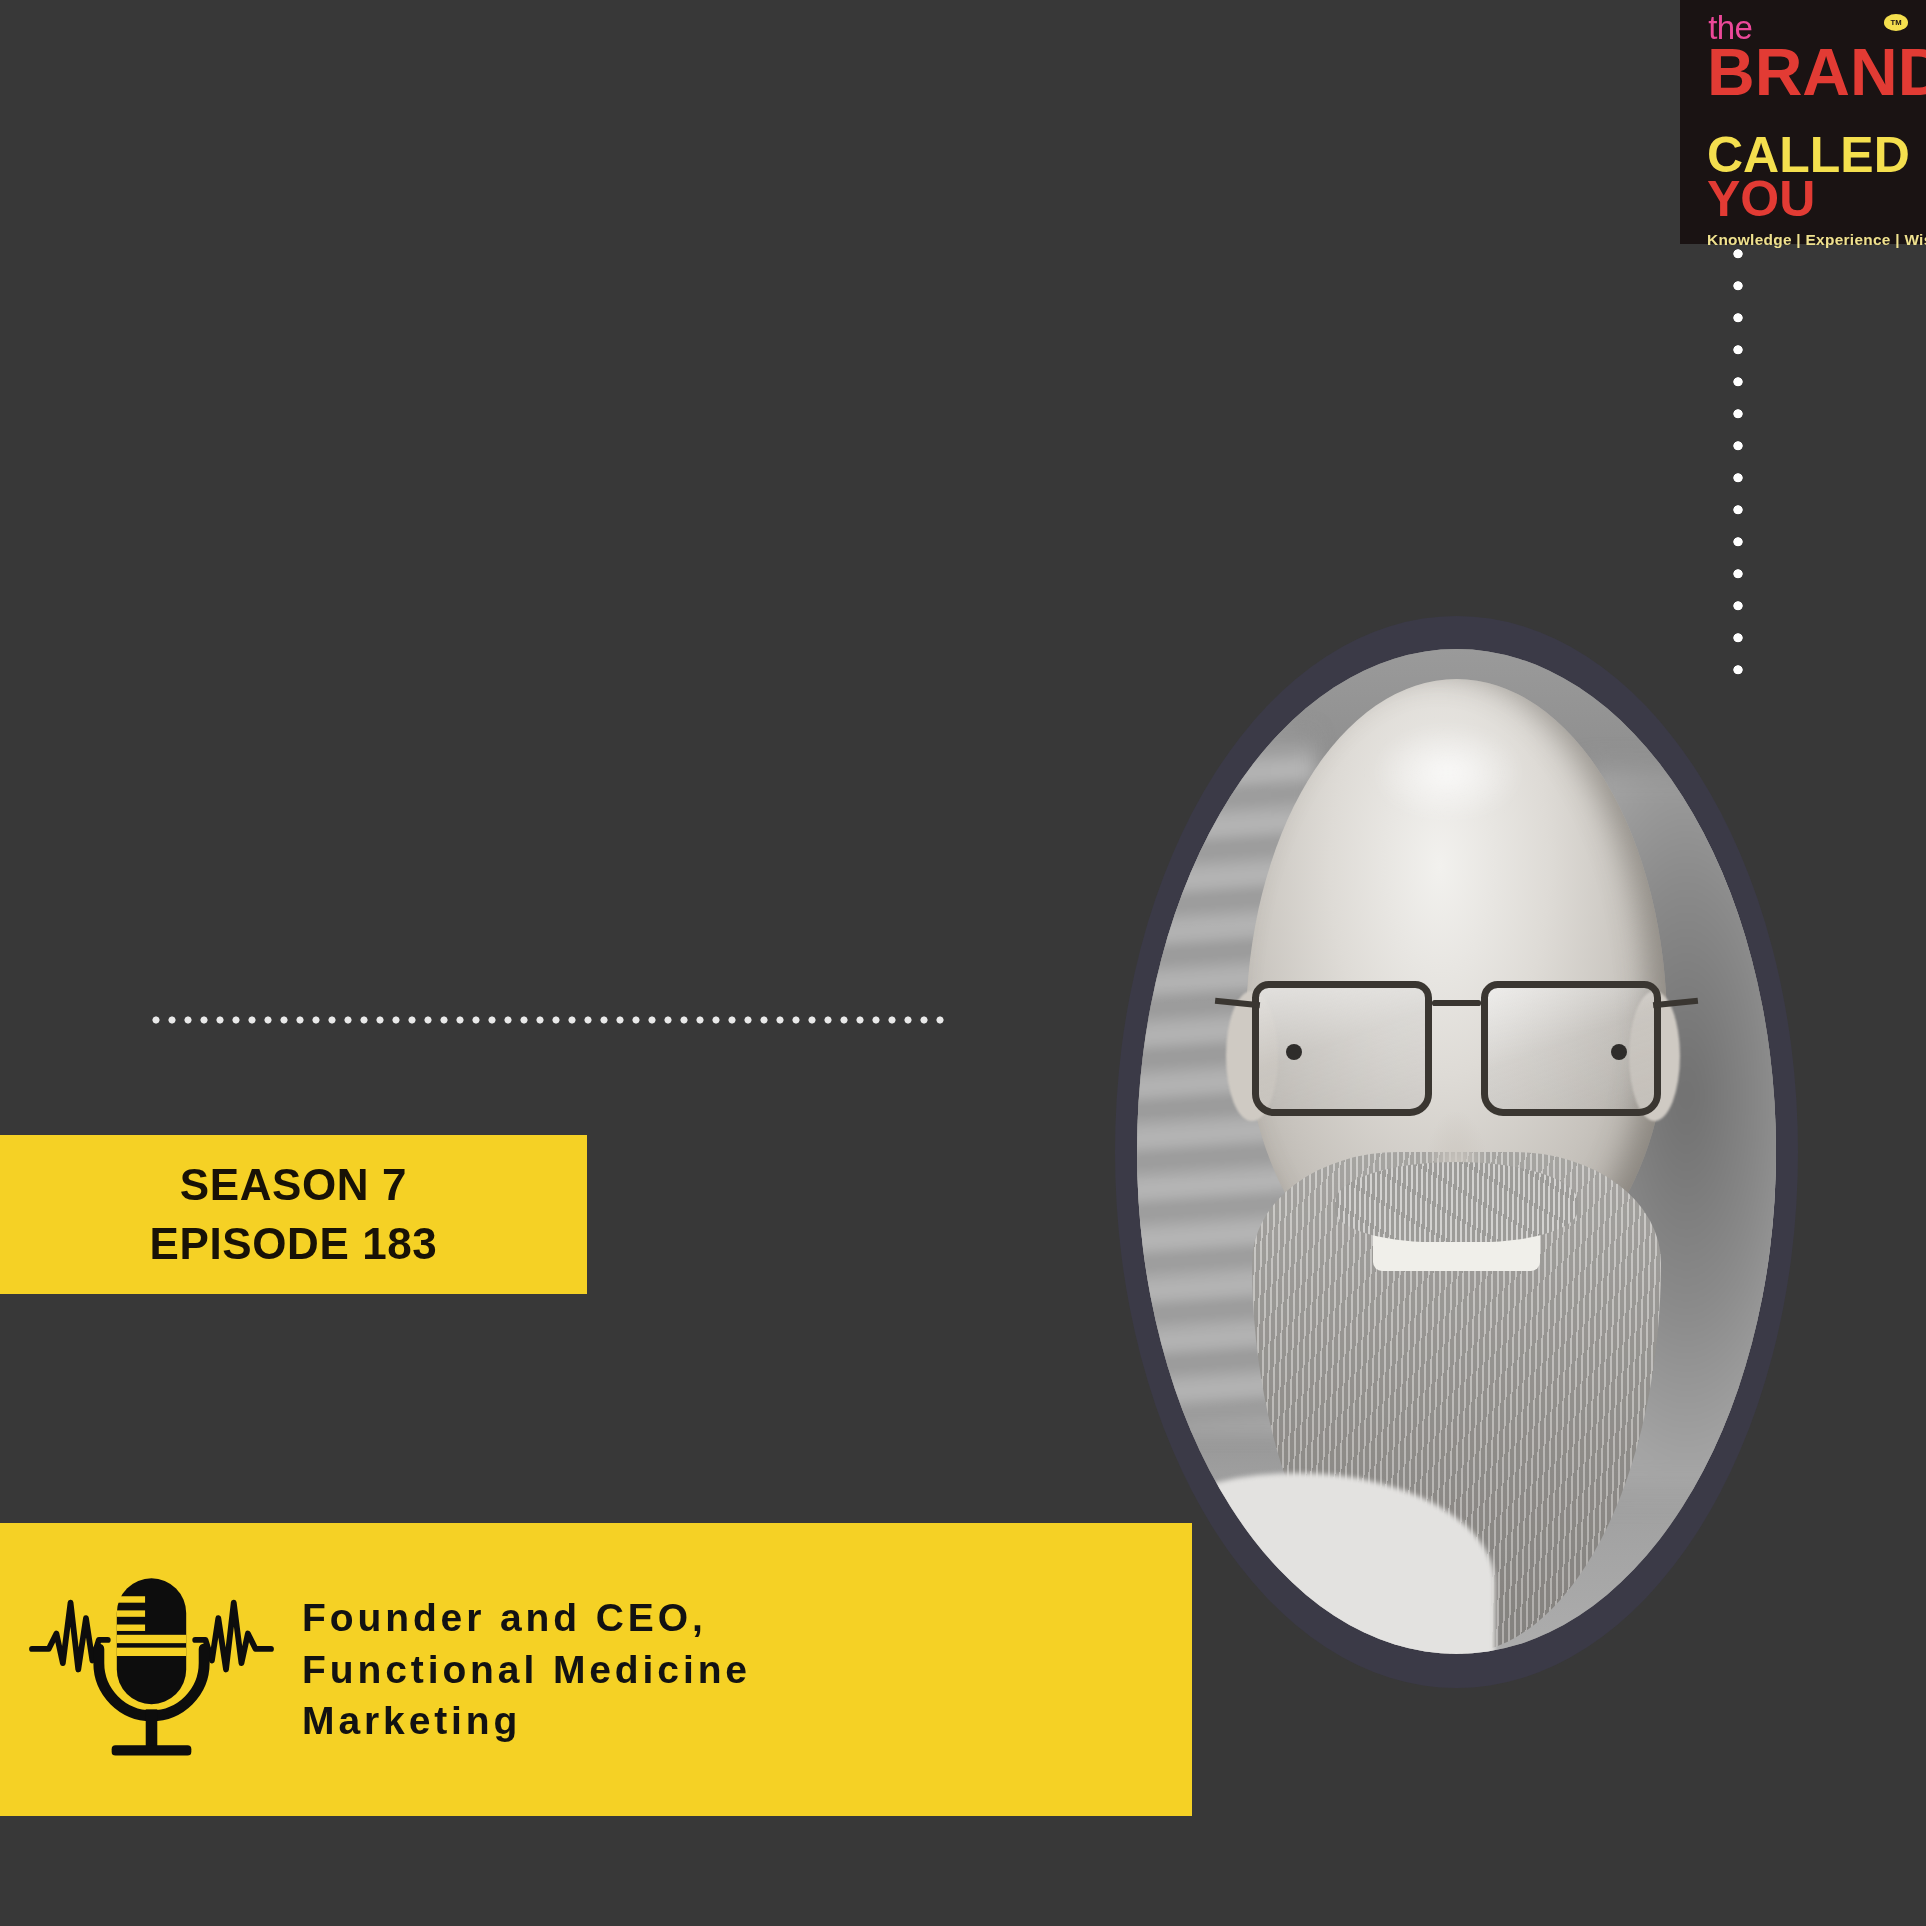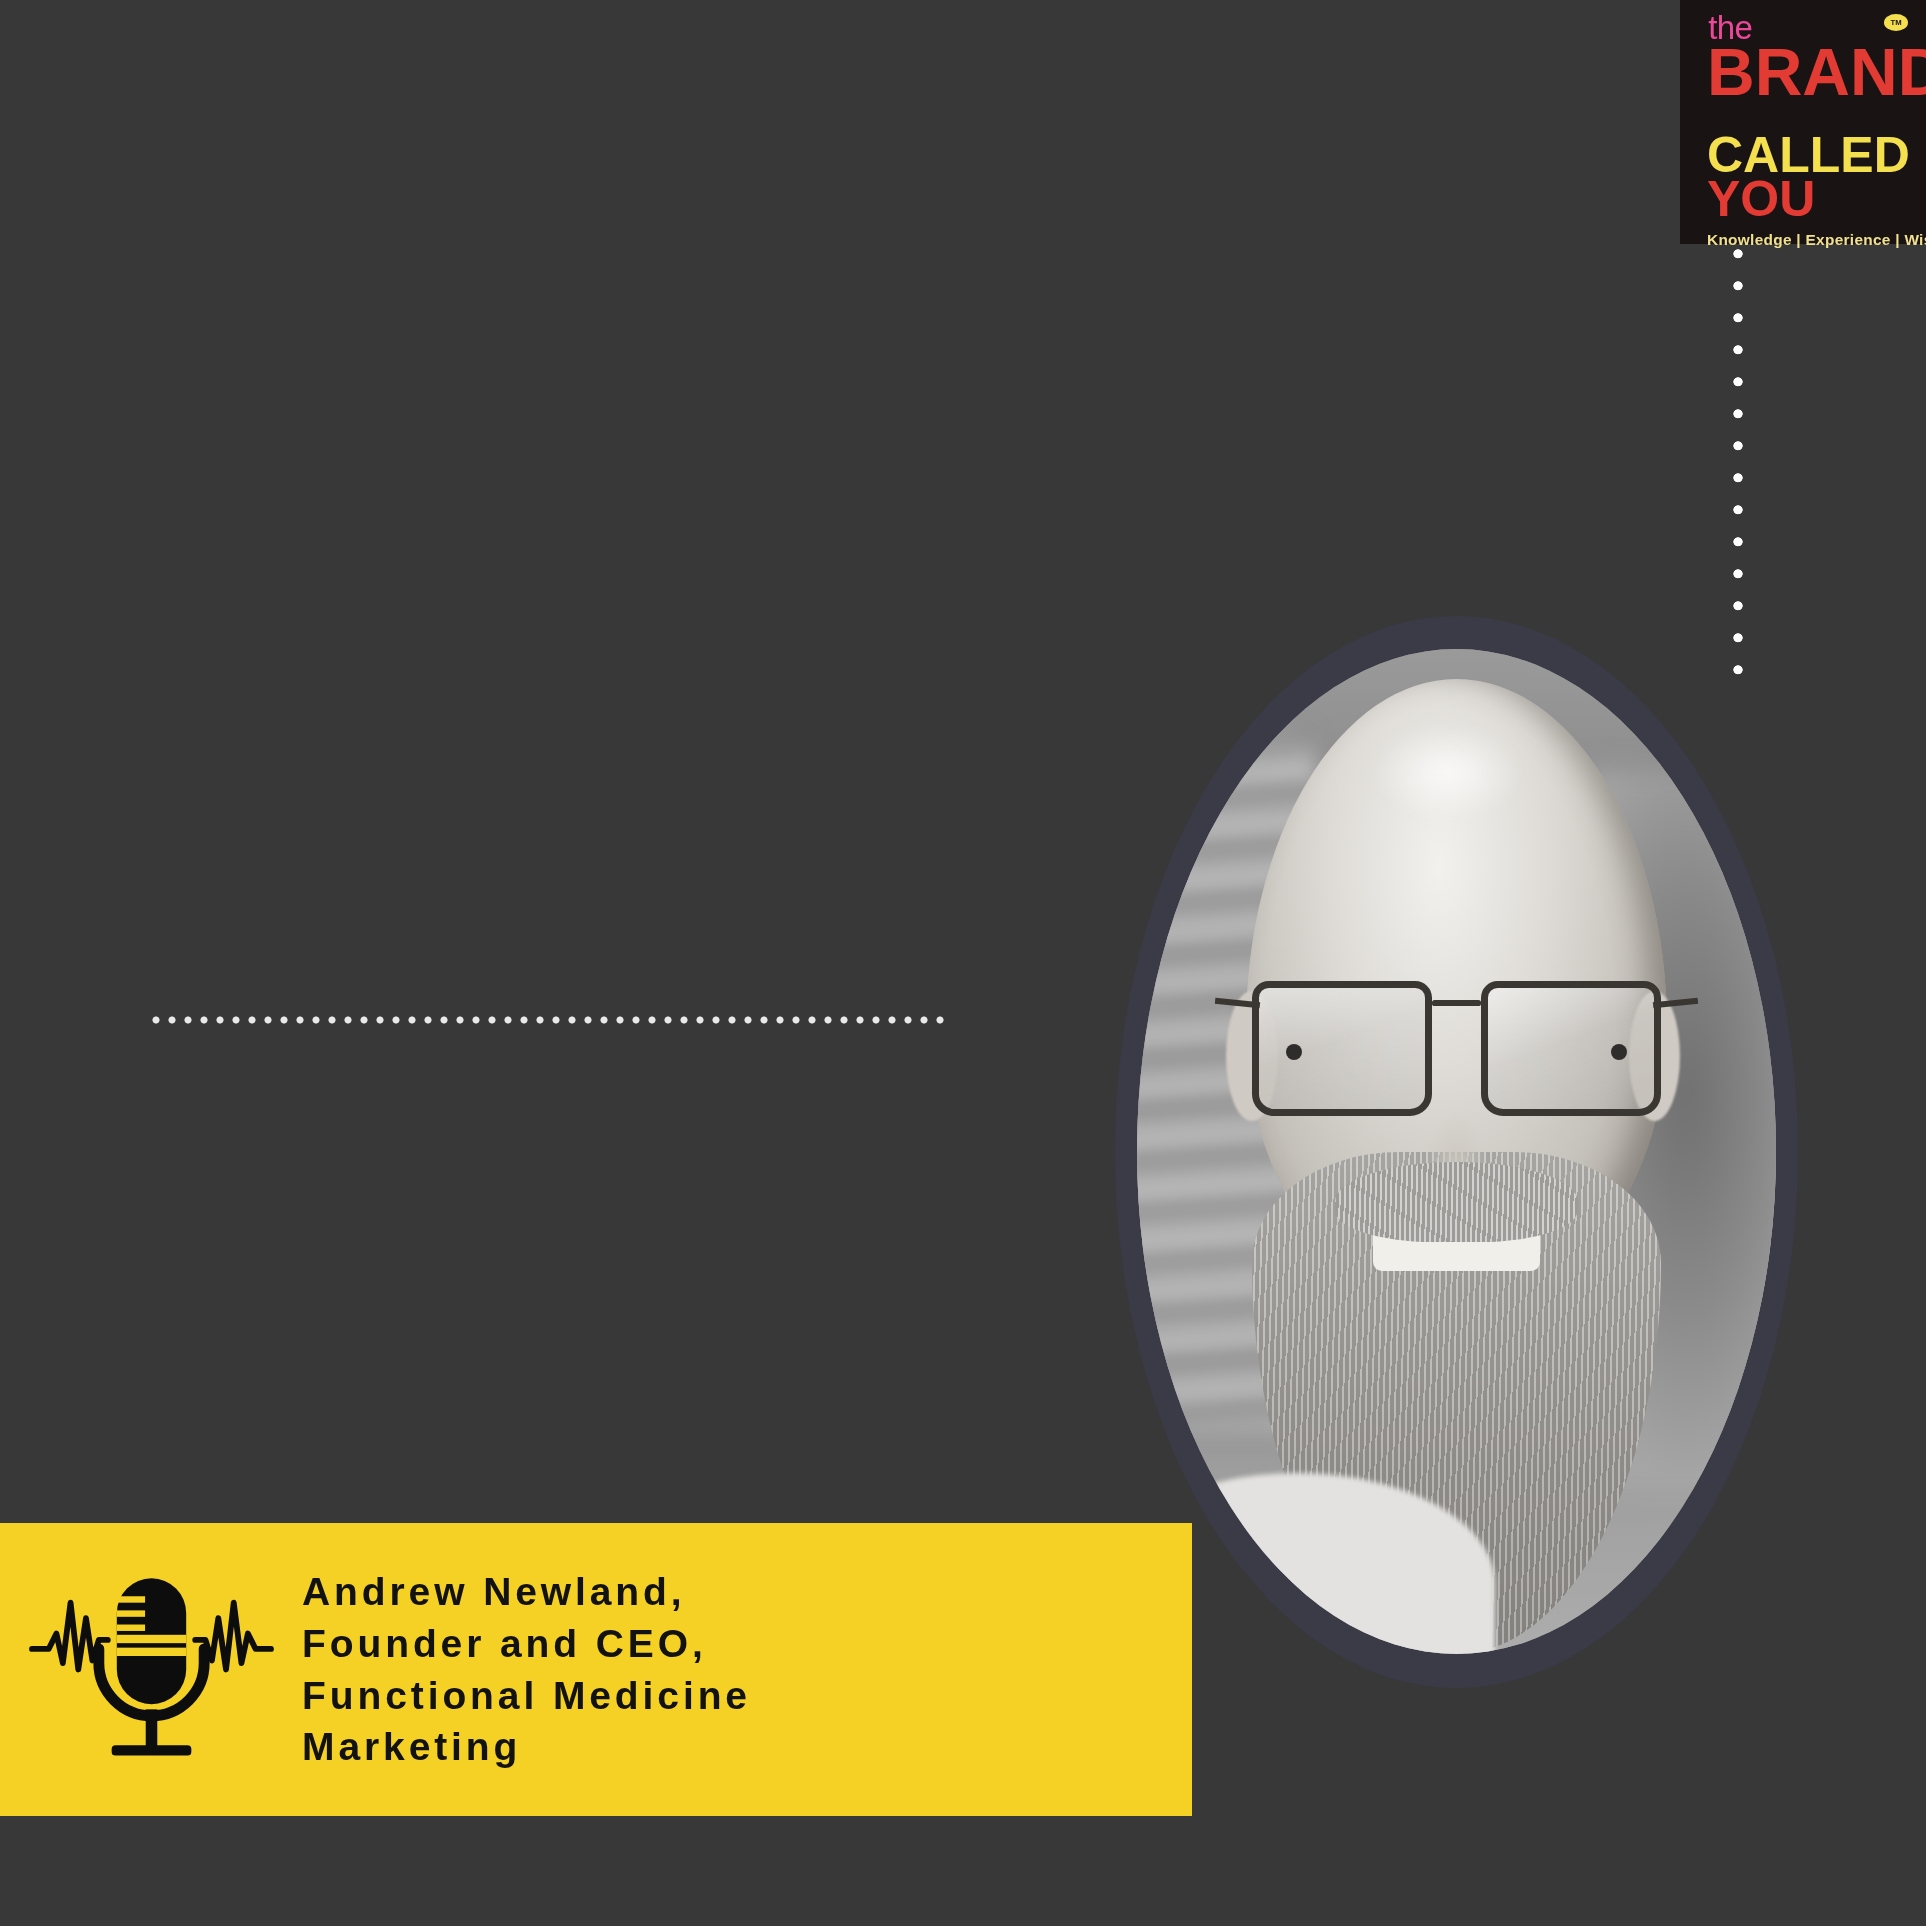--- a/index.html
+++ b/index.html
@@ -289,20 +289,24 @@
     <div class="logo-word logo-you">YOU</div>
     <div class="logo-rule"></div>
     <div class="logo-tag">Knowledge | Experience | Wisdom</div>
   </div>
 
   <div class="v-dots"></div>
 
 
   <div class="h-dots"></div>
 
+  <div class="season-badge">
+    <div>SEASON 7</div>
+    <div>EPISODE 183</div>
+  </div>
 
   <div class="portrait">
     <div class="portrait-inner">
       <div class="ph-bg"></div>
       <div class="ph-blurL"></div>
       <div class="ph-blurR"></div>
       <div class="ph-head">
         <div class="ph-headshine"></div>
       </div>
       <div class="ph-ear-l"></div>
@@ -340,21 +344,20 @@
           <rect x="146" y="36" width="44" height="10" fill="#f5d125"></rect>
           <rect x="146" y="58" width="44" height="10" fill="#f5d125"></rect>
           <rect x="146" y="80" width="44" height="10" fill="#f5d125"></rect>
         </g>
         <path d="M118 118 v22 a82 82 0 0 0 164 0 v-22" fill="none" stroke="#0d0d0d" stroke-width="17" stroke-linecap="round"></path>
         <rect x="191" y="212" width="18" height="58" fill="#0d0d0d"></rect>
         <rect x="138" y="268" width="124" height="16" rx="6" fill="#0d0d0d"></rect>
       </svg>
     </div>
     <div class="guest-text">
-      <div>Andrew Newland,</div>
       <div>Founder and CEO,</div>
       <div>Functional Medicine</div>
       <div>Marketing</div>
     </div>
   </div>
 
 </div>
 
 
 </body></html>

